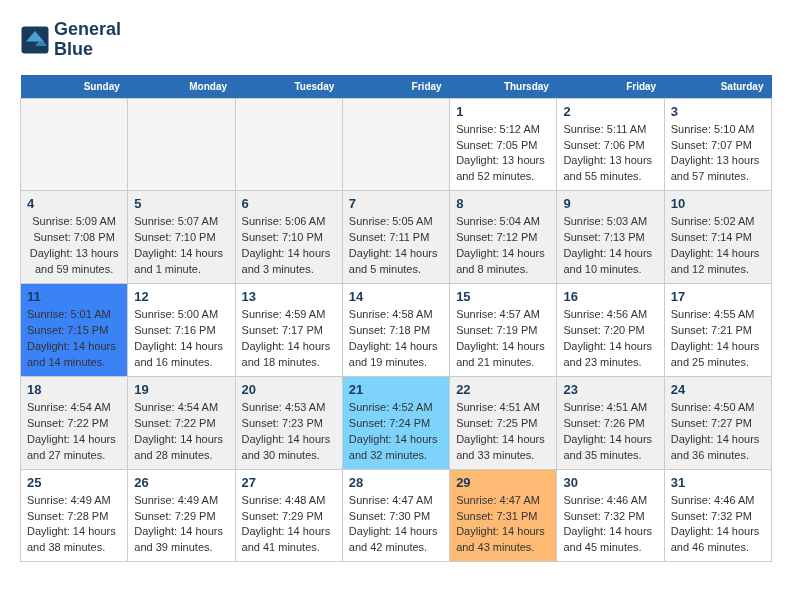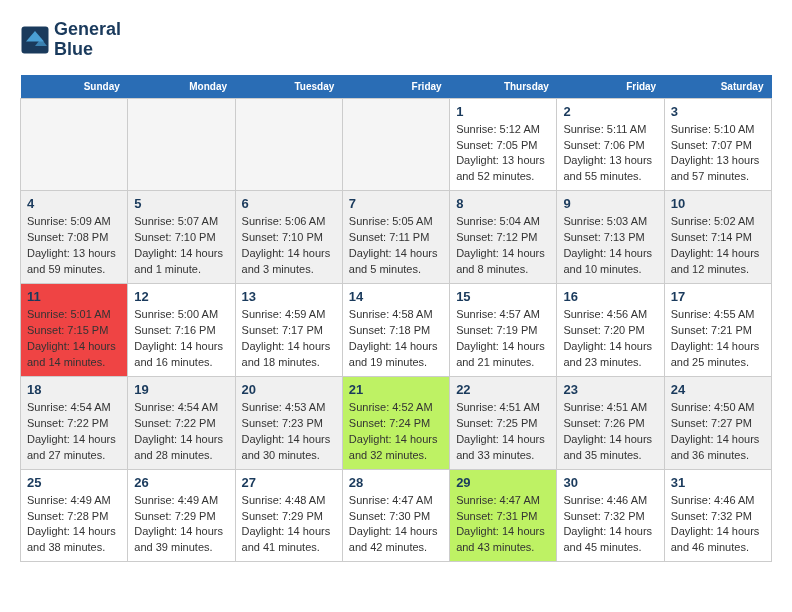--- a/index.html
+++ b/index.html
@@ -141,21 +141,21 @@
           <span class="day-number">3</span>
           <div class="day-info" style="white-space: pre-line;">Sunrise: 5:10 AM
 Sunset: 7:07 PM
 Daylight: 13 hours
 and 57 minutes.</div>
         </td>
       </tr>
       <tr>
         <td style="background: rgb(240, 240, 240);">
           <span class="day-number">4</span>
-          <div class="day-info" style="white-space: pre-line;">Sunrise: 5:09 AM
+          <div class="day-info" style="white-space: pre-line; text-align: center;">Sunrise: 5:09 AM
 Sunset: 7:08 PM
 Daylight: 13 hours
 and 59 minutes.</div>
         </td>
         <td style="background: rgb(240, 240, 240);">
           <span class="day-number">5</span>
           <div class="day-info" style="white-space: pre-line;">Sunrise: 5:07 AM
 Sunset: 7:10 PM
 Daylight: 14 hours
 and 1 minute.</div>
@@ -190,21 +190,21 @@
         </td>
         <td style="background: rgb(240, 240, 240);">
           <span class="day-number">10</span>
           <div class="day-info" style="white-space: pre-line;">Sunrise: 5:02 AM
 Sunset: 7:14 PM
 Daylight: 14 hours
 and 12 minutes.</div>
         </td>
       </tr>
       <tr>
-        <td class="shaded" style="background: #ef4444;">
+        <td class="shaded" style="background: #3b82f6;">
           <span class="day-number">11</span>
           <div class="day-info" style="white-space: pre-line;">Sunrise: 5:01 AM
 Sunset: 7:15 PM
 Daylight: 14 hours
 and 14 minutes.</div>
         </td>
         <td class="shaded" style="background: rgb(255, 255, 255);">
           <span class="day-number">12</span>
           <div class="day-info" style="white-space: pre-line;">Sunrise: 5:00 AM
 Sunset: 7:16 PM
@@ -262,21 +262,21 @@
 Daylight: 14 hours
 and 28 minutes.</div>
         </td>
         <td style="background: rgb(240, 240, 240);">
           <span class="day-number">20</span>
           <div class="day-info" style="white-space: pre-line;">Sunrise: 4:53 AM
 Sunset: 7:23 PM
 Daylight: 14 hours
 and 30 minutes.</div>
         </td>
-        <td style="background: #bef264;">
+        <td style="background: #7dd3fc;">
           <span class="day-number">21</span>
           <div class="day-info" style="white-space: pre-line;">Sunrise: 4:52 AM
 Sunset: 7:24 PM
 Daylight: 14 hours
 and 32 minutes.</div>
         </td>
         <td style="background: rgb(240, 240, 240);">
           <span class="day-number">22</span>
           <div class="day-info" style="white-space: pre-line;">Sunrise: 4:51 AM
 Sunset: 7:25 PM
@@ -320,21 +320,21 @@
 Daylight: 14 hours
 and 41 minutes.</div>
         </td>
         <td class="shaded" style="background: rgb(255, 255, 255); margin-left: 40px;">
           <span class="day-number">28</span>
           <div class="day-info" style="white-space: pre-line;">Sunrise: 4:47 AM
 Sunset: 7:30 PM
 Daylight: 14 hours
 and 42 minutes.</div>
         </td>
-        <td class="shaded" style="background: #bef264; margin-left: 33px;">
+        <td class="shaded" style="background: #fdba74; margin-left: 33px;">
           <span class="day-number">29</span>
           <div class="day-info" style="white-space: pre-line;">Sunrise: 4:47 AM
 Sunset: 7:31 PM
 Daylight: 14 hours
 and 43 minutes.</div>
         </td>
         <td class="shaded" style="background: rgb(255, 255, 255);">
           <span class="day-number">30</span>
           <div class="day-info" style="white-space: pre-line;">Sunrise: 4:46 AM
 Sunset: 7:32 PM

